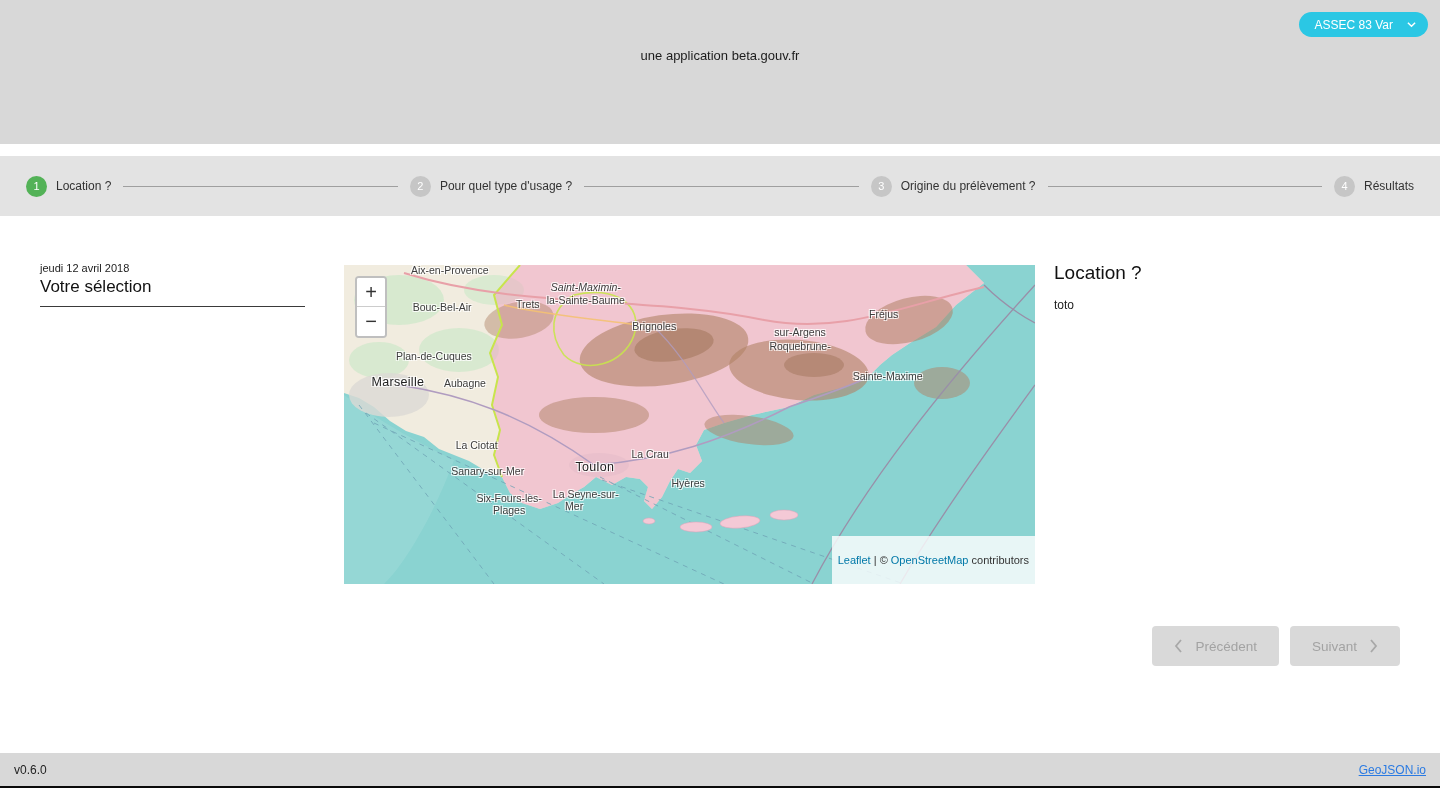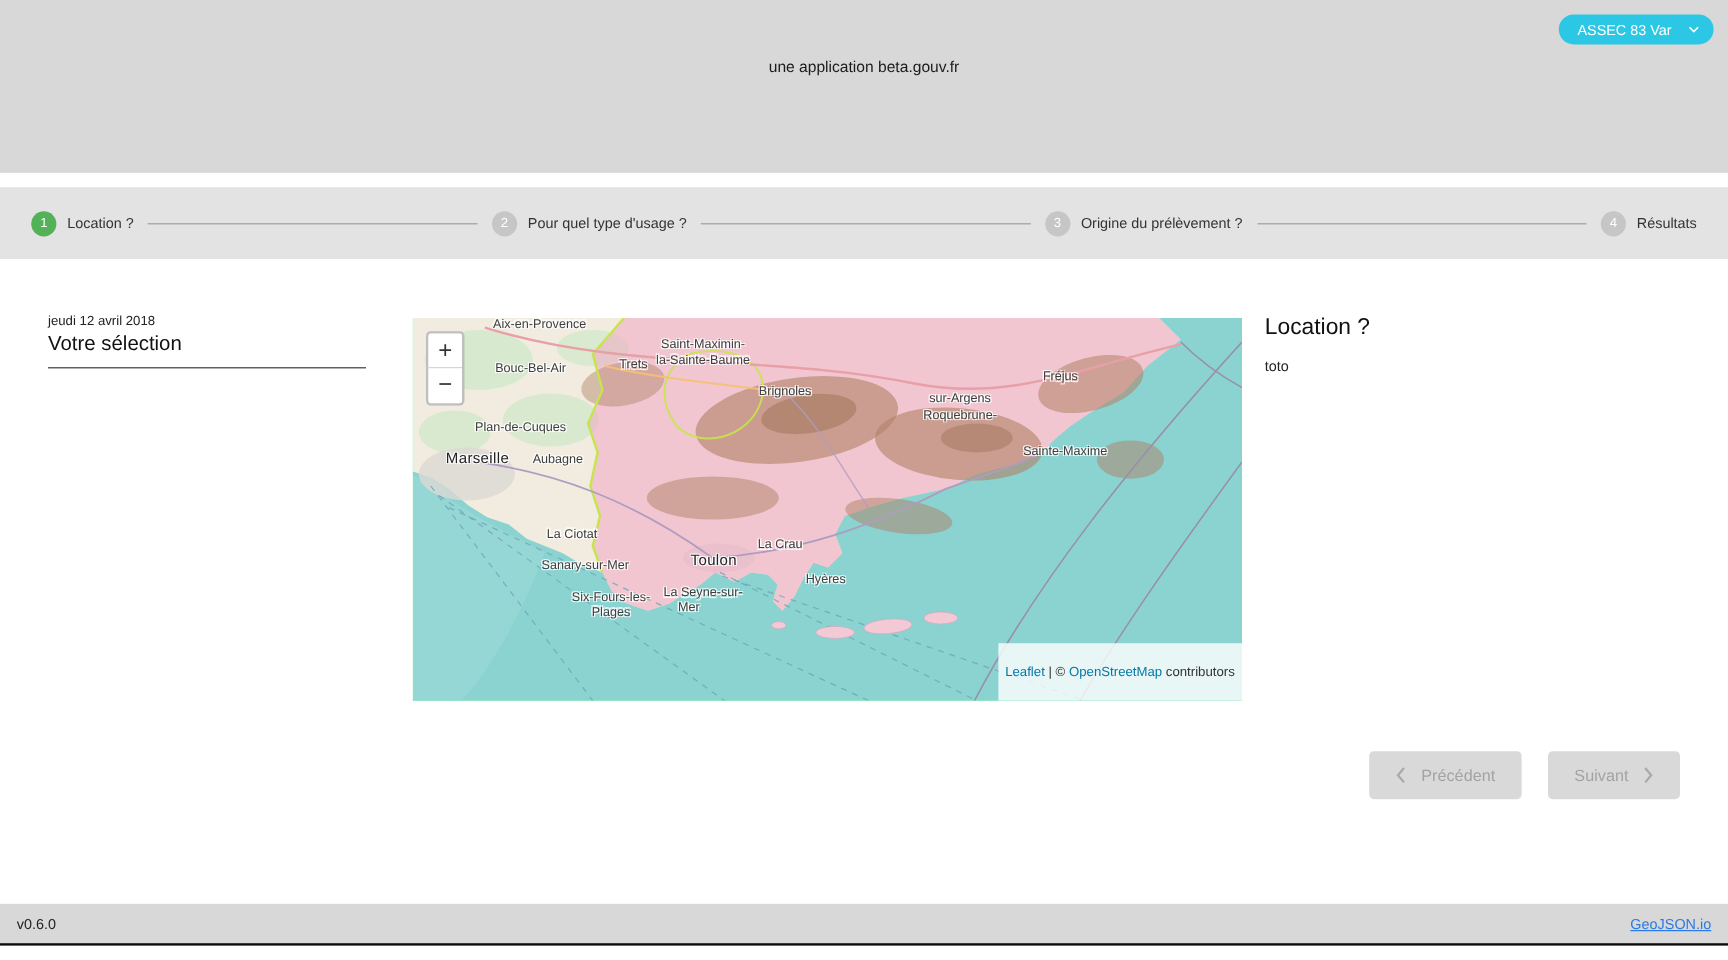--- a/index.html
+++ b/index.html
@@ -30,21 +30,21 @@
 
   
   .main { position:relative; height:537px; background:#fff; }
   .selection { position:absolute; left:40px; top:46px; }
   .selection-date { font-size:11px; color:#222; }
   .selection-title { font-size:17px; font-weight:400; color:#111; margin-top:3px;
     padding-bottom:9px; border-bottom:1px solid #3a3a3a; width:265px; }
 
   
   .map-wrap { position:absolute; left:344px; top:49px; width:691px; height:319px;
-    background:#86efac; overflow:hidden; cursor:grab; }
+    background:#bef264; overflow:hidden; cursor:grab; }
   .map-svg { position:absolute; inset:0; width:100%; height:100%; }
   .city-label { position:absolute; transform:translate(-50%,-50%); font-size:10.5px;
     color:#3d3d3d; white-space:nowrap; pointer-events:none;
     text-shadow:1px 1px 0 rgba(255,255,255,.85), -1px -1px 0 rgba(255,255,255,.85),
       1px -1px 0 rgba(255,255,255,.85), -1px 1px 0 rgba(255,255,255,.85); }
   .city-label.major { font-size:12.5px; color:#222; letter-spacing:.3px; }
   .zoom-ctl { position:absolute; left:11px; top:11px; width:32px; background:#fff;
     border:2px solid rgba(0,0,0,.25); border-radius:4px; z-index:6; overflow:hidden; }
   .zoom-btn { width:100%; height:29px; background:#fff; border:none; font-size:20px;
     color:#333; display:flex; align-items:center; justify-content:center; cursor:pointer;
@@ -53,21 +53,21 @@
   .attribution { position:absolute; right:0; bottom:0; z-index:6;
     background:rgba(255,255,255,.8); padding:18px 6px; font-size:11px; color:#333; }
   .attribution a { color:#0078a8; text-decoration:none; cursor:pointer; }
 
   
   .panel { position:absolute; left:1054px; top:46px; }
   .panel-title { font-size:19px; font-weight:500; color:#111; }
   .panel-value { font-size:12px; margin-top:14px; color:#222; }
 
   
-  .nav-row { position:absolute; right:40px; top:410px; display:flex; gap:22px; }
+  .nav-row { position:absolute; right:40px; top:410px; display:flex; gap:11px; }
   .nav-btn { height:40px; padding:0 22px; background:#d9d9d9; border:none; border-radius:4px;
     color:#a3a3a3; font-size:13.5px; display:flex; align-items:center; gap:12px;
     font-family:inherit; cursor:default; }
 
   
   .footer { height:33px; background:#d8d8d8; display:flex; align-items:center;
     justify-content:space-between; padding:0 14px; font-size:12px; }
   .footer a { color:#2a7ae2; text-decoration:underline; cursor:pointer; }
   .bottom-bar { height:2px; background:#0a0a0a; }
 </style>
@@ -173,21 +173,21 @@
       <g fill="#f4c9d6" stroke="#e0a0b8" stroke-width="0.5">
         <ellipse cx="352" cy="262" rx="16" ry="5"></ellipse>
         <ellipse cx="396" cy="257" rx="20" ry="6" transform="rotate(-5 396 257)"></ellipse>
         <ellipse cx="440" cy="250" rx="14" ry="5"></ellipse>
         <ellipse cx="305" cy="256" rx="6" ry="3"></ellipse>
       </g>
     </svg>
 
     <div id="city-labels">
         <span class="city-label" style="left: 15.3%; top: 1.6%;">Aix-en-Provence</span>
-        <span class="city-label" style="left: 35%; top: 7%;">Saint-Maximin-</span>
+        <span class="city-label" style="left: 35%; top: 7%; font-style: italic;">Saint-Maximin-</span>
         <span class="city-label" style="left: 35%; top: 11%;">la-Sainte-Baume</span>
         <span class="city-label" style="left: 14.2%; top: 13.2%;">Bouc-Bel-Air</span>
         <span class="city-label" style="left: 26.6%; top: 12.2%;">Trets</span>
         <span class="city-label" style="left: 44.9%; top: 19.1%;">Brignoles</span>
         <span class="city-label" style="left: 66%; top: 16.9%; margin-top: 27px;">Roquebrune-</span>
         <span class="city-label" style="left: 66%; top: 21%;">sur-Argens</span>
         <span class="city-label" style="left: 78.1%; top: 15.4%;">Fréjus</span>
         <span class="city-label" style="left: 13%; top: 28.5%;">Plan-de-Cuques</span>
         <span class="city-label major" style="left: 7.8%; top: 36.7%;">Marseille</span>
         <span class="city-label" style="left: 17.5%; top: 37%;">Aubagne</span>

